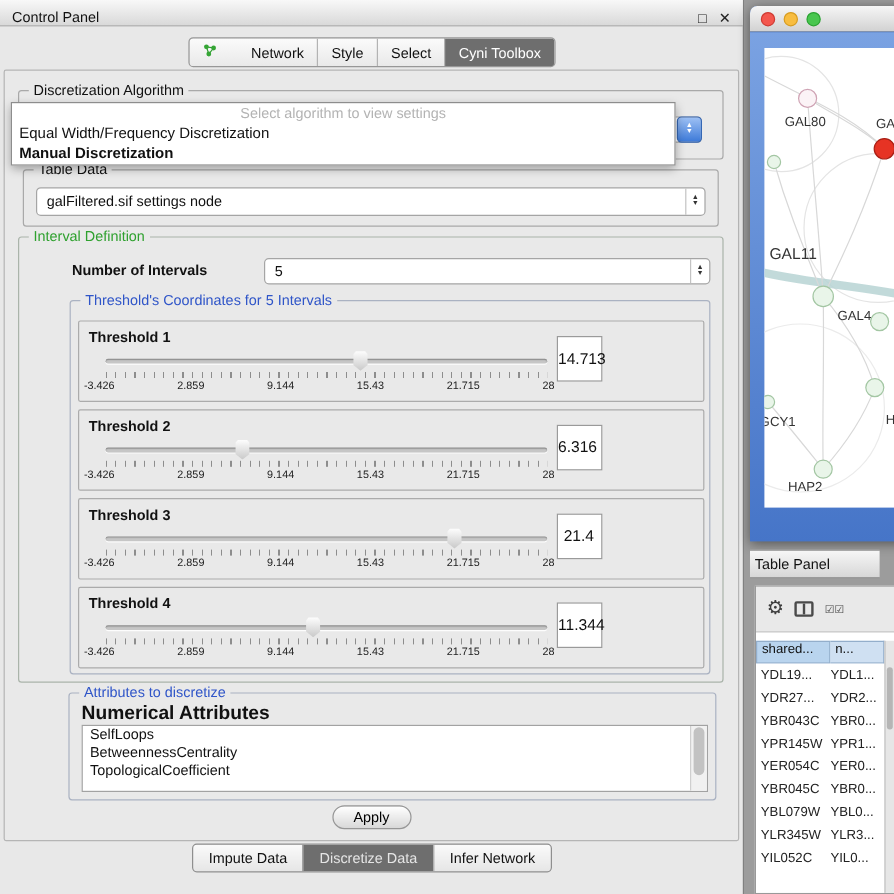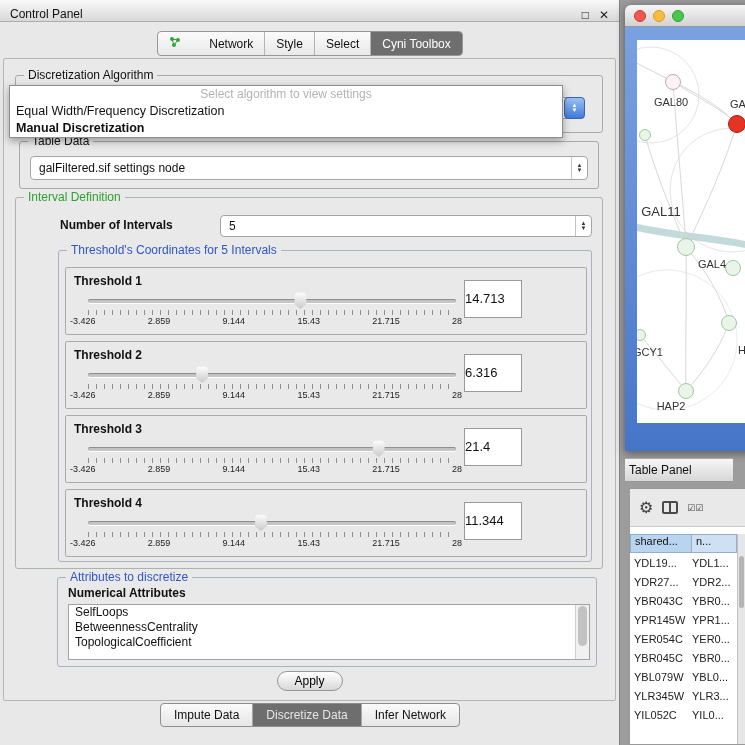--- a/index.html
+++ b/index.html
@@ -71,27 +71,27 @@
   .strack{position:absolute;left:0;right:0;top:7px;height:4px;background:#c6c6c6;border-radius:2px;
           box-shadow:inset 0 1px 1px rgba(0,0,0,.3),0 1px 0 #fdfdfd;}
   .sthumb{position:absolute;top:0;width:14px;height:17px;
           background:linear-gradient(#ffffff,#c9c9c9);
           clip-path:polygon(50% 100%,8% 72%,8% 18%,22% 4%,78% 4%,92% 18%,92% 72%);
           filter:drop-shadow(0 0 1px #707070);}
   .ticks{position:absolute;left:22px;top:42px;width:368px;height:5px;
          background-image:repeating-linear-gradient(90deg,#8d8d8d 0 1px,transparent 1px 8px);}
   .scale{position:absolute;left:4px;top:48px;width:392px;display:flex;
          justify-content:space-between;font-size:9px;color:#222;}
-  .thr-value{position:absolute;left:398px;top:12px;width:58px;height:38px;background:#fff;
-             border:1px solid #9a9a9a;font-size:13px;line-height:36px;
+  .thr-value{position:absolute;left:398px;top:12px;width:38px;height:38px;background:#fff;
+             border:1px solid #9a9a9a;font-size:13px;text-align:right;line-height:36px;
              padding-right:6px;}
 
   
   .attr-group{left:53px;top:518px;width:540px;height:90px;border-color:#aab2c2;}
-  .attr-title{position:absolute;left:10px;top:8px;font-size:12px;font-weight:bold;}
+  .attr-title{position:absolute;left:10px;top:8px;font-size:16px;font-weight:bold;}
   .listbox{position:absolute;left:10px;top:26px;width:522px;height:56px;background:#fff;
            border:1px solid #a2a2a2;overflow:hidden;}
   .list-item{font-size:12px;line-height:15px;padding-left:6px;white-space:nowrap;}
   .vscroll{position:absolute;right:0;top:0;bottom:0;width:14px;background:#f1f1f1;
            border-left:1px solid #cfcfcf;}
   .vthumb{position:absolute;left:2px;top:1px;width:9px;height:40px;background:#c2c2c2;
           border-radius:5px;}
 
   .apply-btn{position:absolute;left:50%;transform:translateX(-50%);top:612px;
              padding:2px 17px;font-size:12px;font-family:inherit;border:1px solid #969696;

